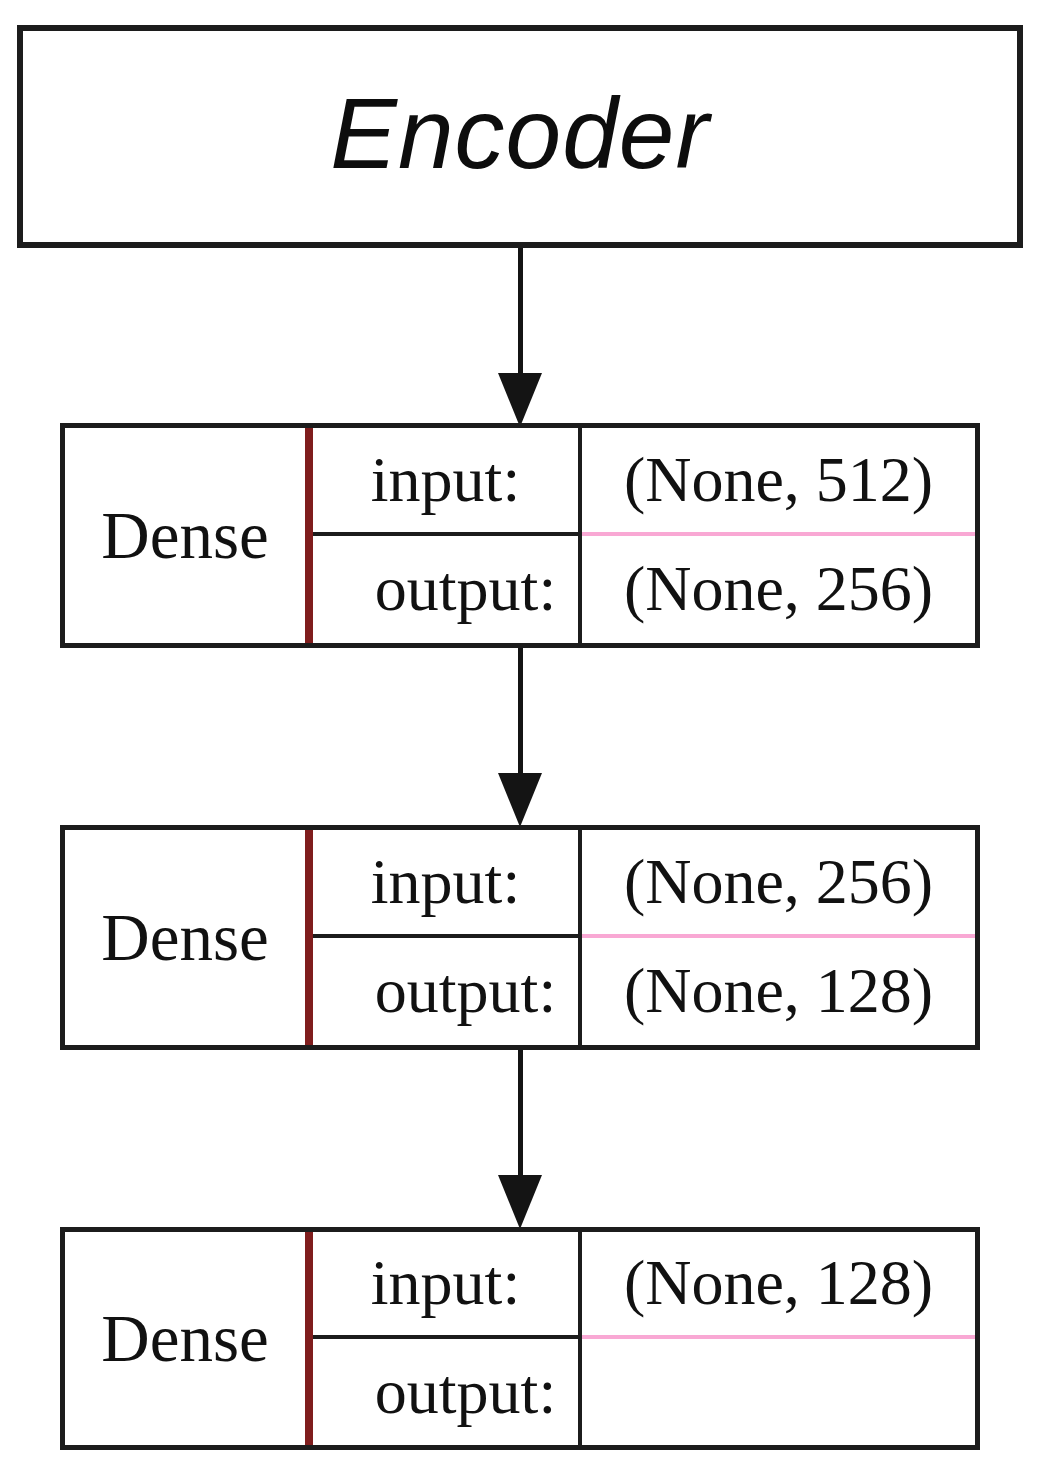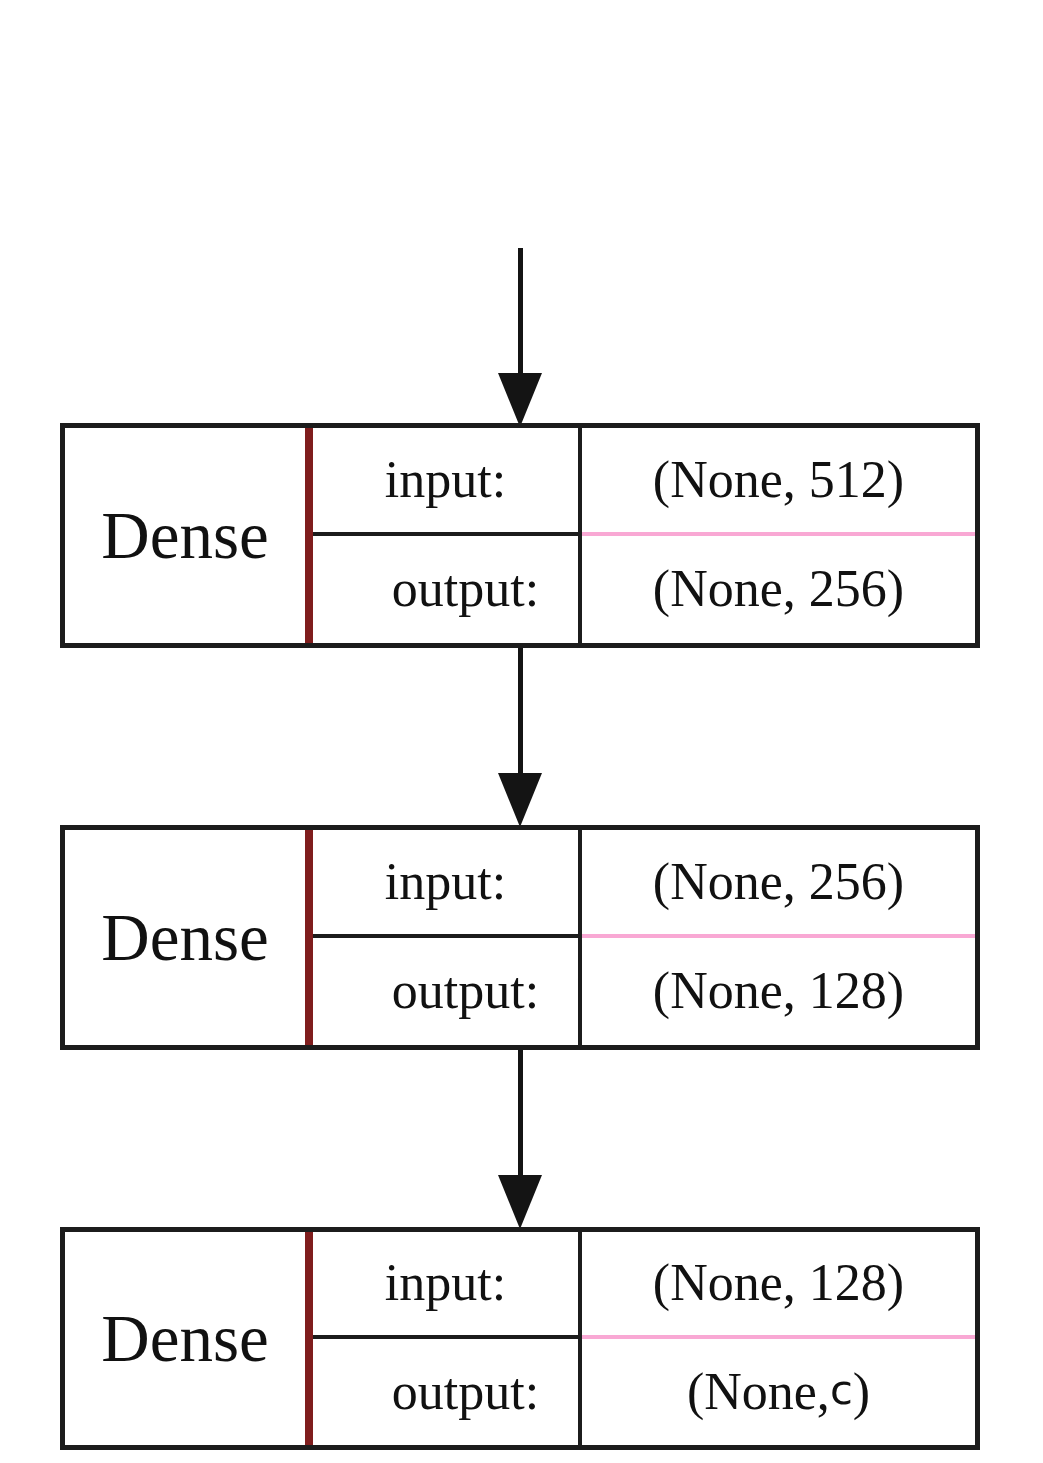--- a/index.html
+++ b/index.html
@@ -57,21 +57,21 @@
   }
   .layer-table.t1 { top: 423px; }
   .layer-table.t2 { top: 825px; }
   .layer-table.t3 { top: 1227px; height: 223px; }
 
   .cell {
     box-sizing: border-box;
     display: flex;
     align-items: center;
     justify-content: center;
-    font-size: 52px;
+    font-size: 64px;
     line-height: 1;
     white-space: nowrap;
   }
   .cell-name {
     grid-column: 1;
     grid-row: 1 / 3;
     border-right: 8px solid #7f1d1d;
     font-size: 67px;
   }
   .cell-input-label {
@@ -123,20 +123,23 @@
   }
   .arrow-head.a1 { top: 373px; }
   .arrow-head.a2 { top: 773px; }
   .arrow-head.a3 { top: 1175px; }
 </style>
 </head>
 <body>
 
 <div class="canvas">
 
+  <div class="encoder-box">
+    <span class="encoder-title">Encoder</span>
+  </div>
 
   <div class="arrow-line a1"></div>
   <div class="arrow-head a1"></div>
 
   <div class="layer-table t1">
     <div class="cell cell-name">Dense</div>
     <div class="cell cell-input-label">input:</div>
     <div class="cell cell-input-shape">(None, 512)</div>
     <div class="cell cell-output-label">output:</div>
     <div class="cell cell-output-shape">(None, 256)</div>
@@ -154,20 +157,15 @@
   </div>
 
   <div class="arrow-line a3"></div>
   <div class="arrow-head a3"></div>
 
   <div class="layer-table t3">
     <div class="cell cell-name">Dense</div>
     <div class="cell cell-input-label">input:</div>
     <div class="cell cell-input-shape">(None, 128)</div>
     <div class="cell cell-output-label">output:</div>
-    <div class="cell cell-output-shape">
-        <span>(None, </span>
-        <span class="shape-var">c</span>
-        <span> )</span>
-      </div>
   </div>
 
 </div>
 
 </body></html>

